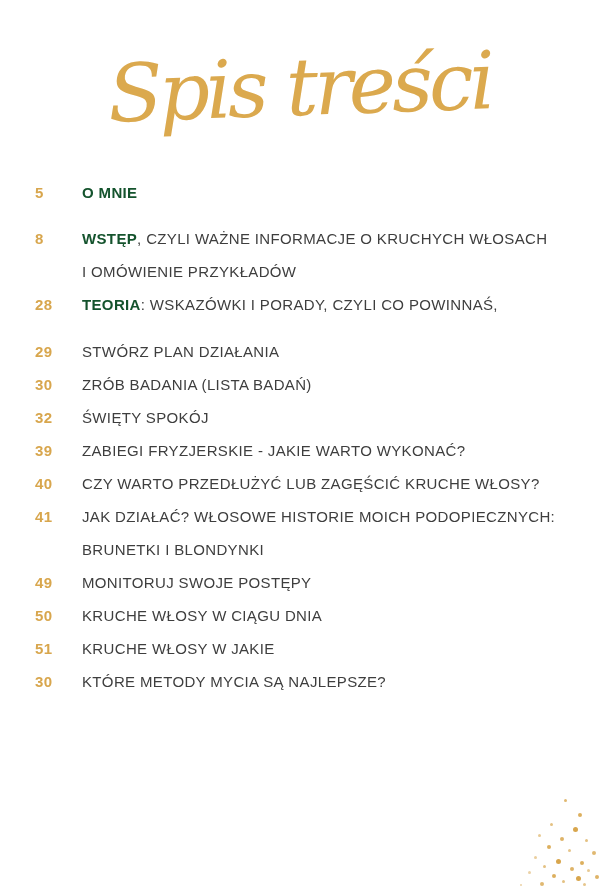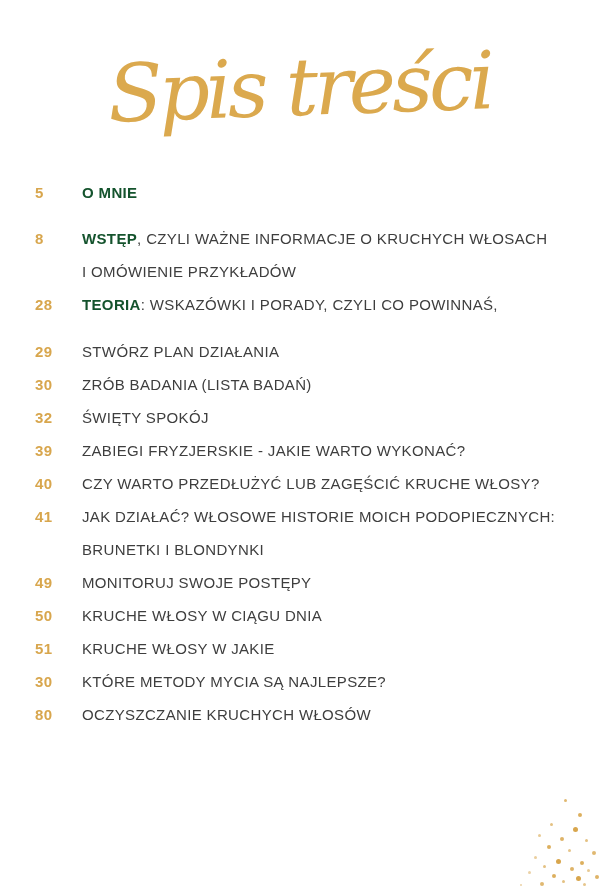--- a/index.html
+++ b/index.html
@@ -123,24 +123,20 @@
         <span class="body"><span>KRUCHE WŁOSY W CIĄGU DNIA</span></span>
       </div>
       <div class="entry">
         <span class="num">51</span>
         <span class="body"><span>KRUCHE WŁOSY W JAKIE</span></span>
       </div>
       <div class="entry">
         <span class="num">30</span>
         <span class="body"><span class="line2">KTÓRE METODY MYCIA SĄ NAJLEPSZE?</span></span>
       </div>
-      <div class="entry">
-        <span class="num">80</span>
-        <span class="body"><span>OCZYSZCZANIE KRUCHYCH WŁOSÓW</span></span>
-      </div>
     </div>
 
   <div class="speckles">
       <span class="speck" style="left: 74px; top: 20px; width: 3px; height: 3px; opacity: 0.8; background: rgb(216, 166, 77);"></span>
       <span class="speck" style="left: 88px; top: 34px; width: 4px; height: 4px; opacity: 0.9; background: rgb(216, 166, 77);"></span>
       <span class="speck" style="left: 60px; top: 44px; width: 3px; height: 3px; opacity: 0.7; background: rgb(216, 166, 77);"></span>
       <span class="speck" style="left: 83px; top: 48px; width: 5px; height: 5px; opacity: 1; background: rgb(216, 166, 77);"></span>
       <span class="speck" style="left: 48px; top: 55px; width: 3px; height: 3px; opacity: 0.6; background: rgb(216, 166, 77);"></span>
       <span class="speck" style="left: 70px; top: 58px; width: 4px; height: 4px; opacity: 0.85; background: rgb(216, 166, 77);"></span>
       <span class="speck" style="left: 95px; top: 60px; width: 3px; height: 3px; opacity: 0.7; background: rgb(216, 166, 77);"></span>

